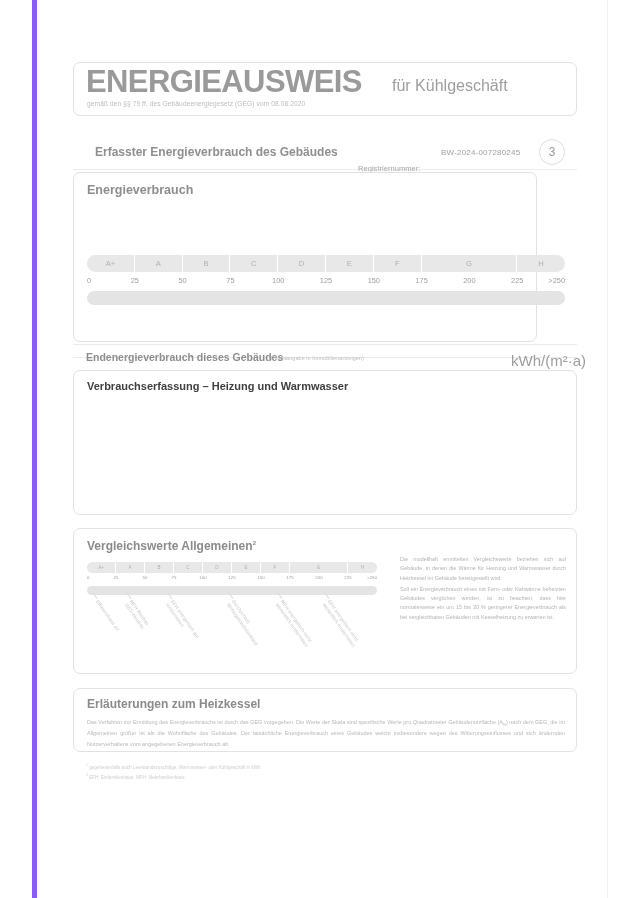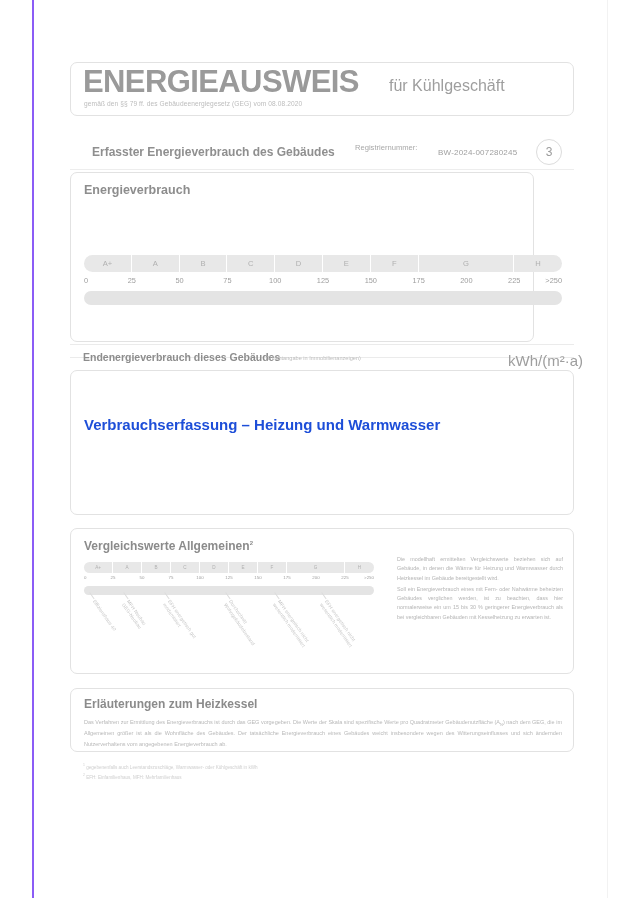--- a/index.html
+++ b/index.html
@@ -13,21 +13,21 @@
     position: relative;
   }
 
   #page-sheet {
     position: absolute;
     left: 32px;
     top: 0px;
     width: 576px;
     height: 898px;
     background: #ffffff;
-    border-left: 2px solid #8b5cf6;
+    border-left: 5px solid #8b5cf6;
     border-right: 1px solid #f2f2f2;
   }
 
   .panel {
     position: absolute;
     background: #ffffff;
     border: 1px solid #e2e2e2;
     border-radius: 7px;
   }
 
@@ -65,21 +65,21 @@
     position: absolute;
     left: 36px; top: 136px; width: 504px; height: 34px;
     border-bottom: 1px solid #ededed;
   }
   #record-title {
     position: absolute; left: 22px; top: 9px;
     font-size: 12px; font-weight: bold; color: #8f8f8f;
     white-space: nowrap;
   }
   #reg-label {
-    position: absolute; left: 285px; top: 7px;
+    position: absolute; left: 285px; top: 28px;
     font-size: 7.6px; color: #a8a8a8; white-space: nowrap; text-align: center;
   }
   #reg-value {
     position: absolute; left: 368px; top: 12px;
     font-size: 8px; color: #a0a0a0; white-space: nowrap;
     letter-spacing: 0.2px;
   }
   #page-badge {
     position: absolute; left: 466px; top: 3px;
     width: 26px; height: 26px; border-radius: 50%;
@@ -159,23 +159,22 @@
     position: absolute; left: 438px; top: 7px;
     font-size: 15px; color: #9e9e9e; white-space: nowrap;
   }
 
   
   #metering-panel {
     left: 36px; top: 370px; width: 504px; height: 145px;
   }
   #metering-title {
     position: absolute; left: 13px; top: 9px;
-    font-size: 15px; font-weight: bold; color: #1d4ed8;
-    white-space: nowrap;
-    margin-top: 36px;
+    font-size: 11px; font-weight: bold; color: #404040;
+    white-space: nowrap;
   }
 
   
   #compare-panel {
     left: 36px; top: 528px; width: 504px; height: 146px;
   }
   #compare-title {
     position: absolute; left: 13px; top: 10px;
     font-size: 12px; font-weight: bold; color: #8b8b8b;
     white-space: nowrap;

